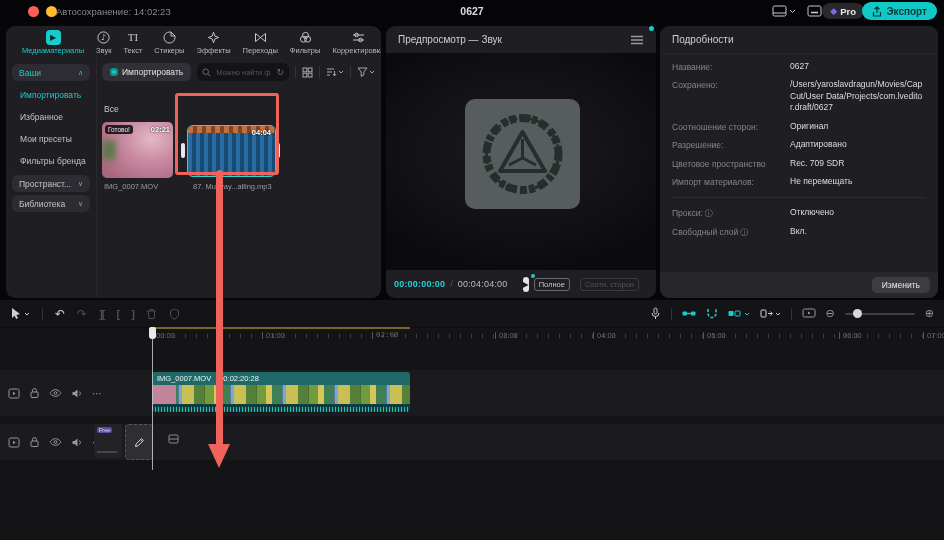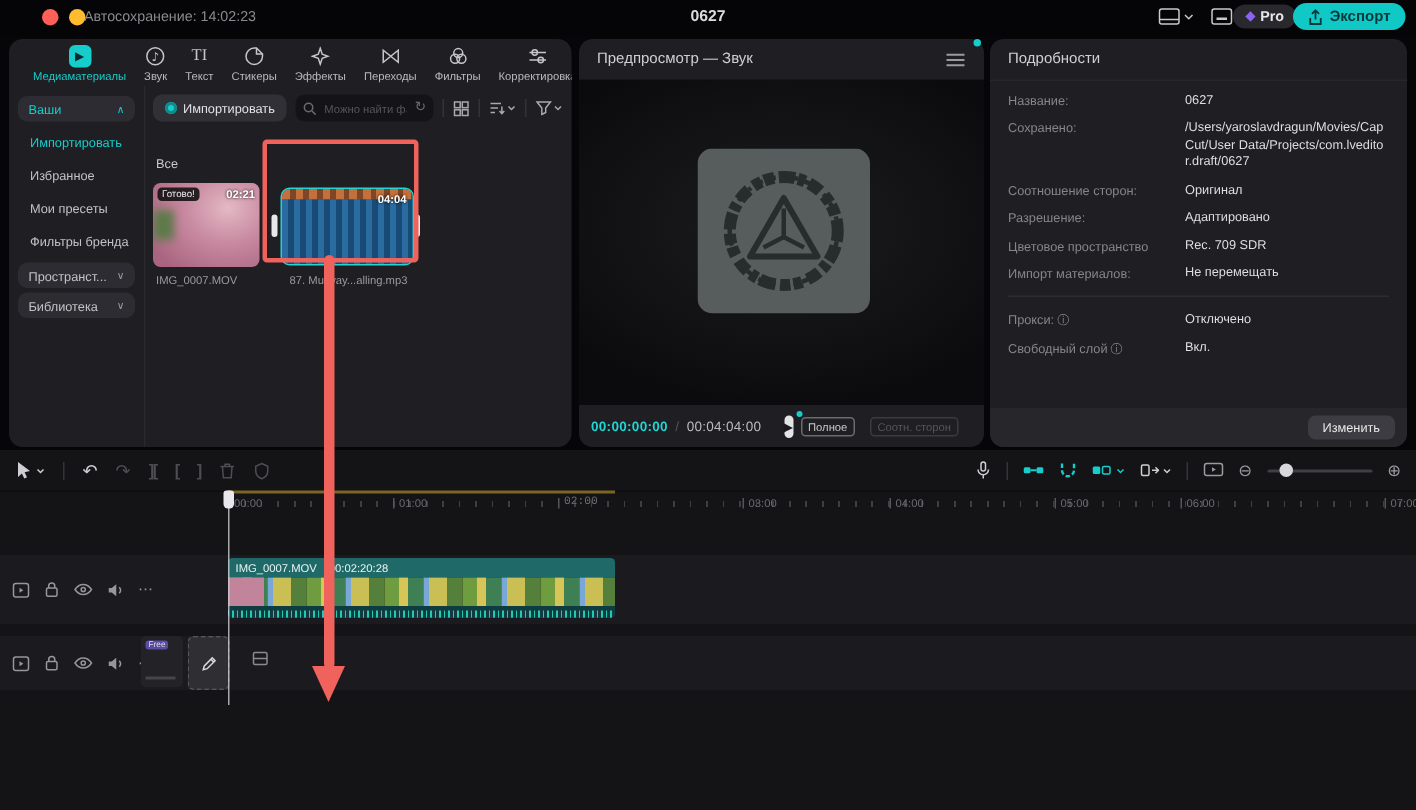--- a/index.html
+++ b/index.html
@@ -513,21 +513,21 @@
 
     <div id="ruler">
       <div id="render-line"></div>
       <div id="ruler-ticks"></div>
       <span class="rl" style="left:156px;">00:00</span>
       <span class="rl" style="left:266px;">01:00</span>
       <span class="rl" style="left:376px;font-family:Liberation Mono, monospace;">02:00</span>
       <span class="rl" style="left:499px;">03:00</span>
       <span class="rl" style="left:597px;">04:00</span>
       <span class="rl" style="left:707px;">05:00</span>
-      <span class="rl" style="left:791px;">06:00</span>
+      <span class="rl" style="left:843px;">06:00</span>
       <span class="rl" style="left:927px;">07:00</span>
     </div>
 
     <div class="trk-row" id="row1">
       <div class="trk-icons">
         <svg width="12" height="11" viewBox="0 0 12 11">
             <rect x="1" y="1" width="10" height="9" rx="1.5" fill="none" stroke="currentColor"></rect>
             <path d="M5 3.8l2.6 1.7L5 7.2z" fill="currentColor"></path>
           </svg>
         <svg width="11" height="12" viewBox="0 0 11 12">

